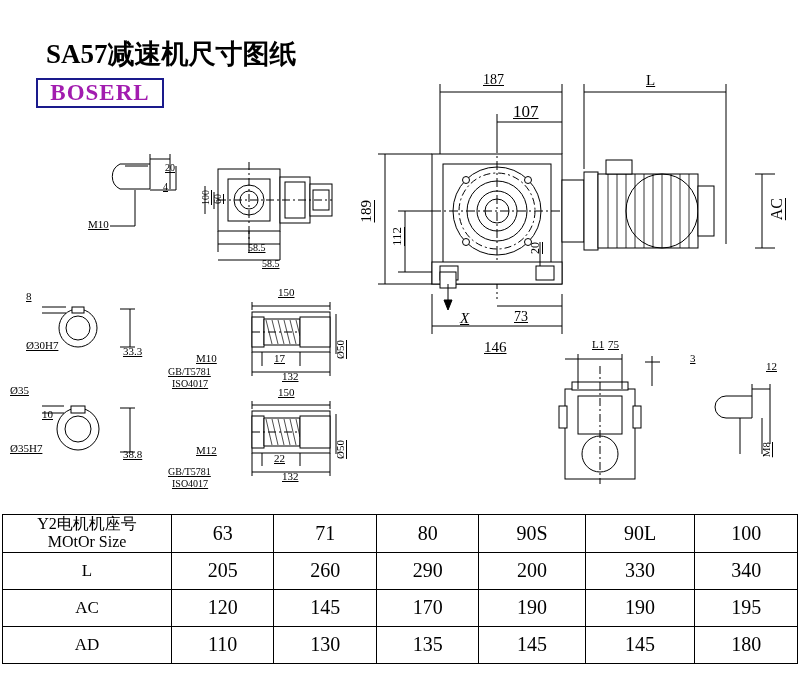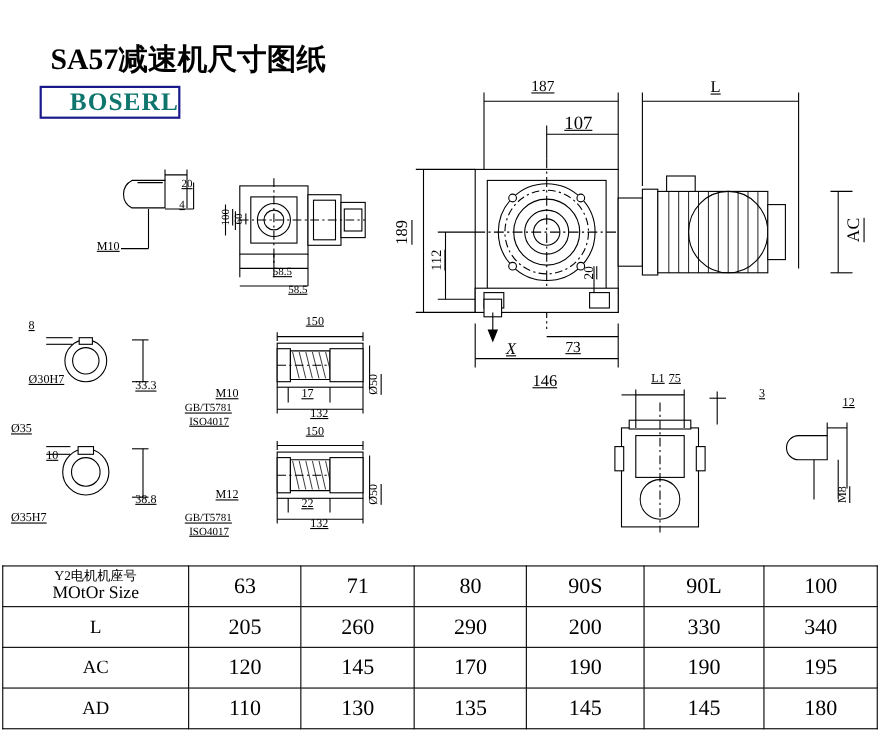--- a/index.html
+++ b/index.html
@@ -20,27 +20,27 @@
     font-size:27px;font-weight:bold;letter-spacing:0px;
     white-space:nowrap;
   }
   .logo-box{
     position:absolute;left:36px;top:64px;
     width:128px;height:30px;
     border:2px solid #1a1a8c;
     box-sizing:border-box;
   }
   .logo-text{
-    position:absolute;left:53px;top:65px;
+    position:absolute;left:40px;top:65px;
     width:120px;height:44px;
     line-height:28px;
     text-align:center;
     font-family:"Liberation Serif", serif;
     font-size:23px;font-weight:bold;
-    color:#0f766e;
+    color:#a21caf;
     letter-spacing:1px;
   }
 
   
   .lbl{position:absolute;font-size:13px;font-family:"Liberation Serif",serif;white-space:nowrap;text-decoration:underline;}
   .lbl.sm{font-size:11px;}
   .lbl.xs{font-size:10px;}
   .vert{writing-mode:vertical-rl;transform:rotate(180deg);}
 
   
@@ -54,21 +54,21 @@
     text-align:center;
     font-size:20px;
     height:36px;
     padding:0;
   }
   .table td.head{
     width:168px;
     font-size:17px;
     line-height:1.15;
   }
-  .table td.head .l1{font-size:12px;}
+  .table td.head .l1{font-size:16px;}
   .table td.head .l2{font-size:16px;}
   svg{display:block;}
 </style>
 </head>
 <body>
 
 <div class="page">
 
   <div class="title">SA57减速机尺寸图纸</div>
   <div class="logo-box"></div>
@@ -286,21 +286,21 @@
   <div class="lbl xs vert" style="left:200px;top:176px;">100</div>
   <div class="lbl xs vert" style="left:212px;top:180px;">60</div>
   <div class="lbl xs" style="left:248px;top:228px;">58.5</div>
   <div class="lbl xs" style="left:262px;top:244px;">58.5</div>
 
   <div class="lbl sm" style="left:26px;top:276px;">8</div>
   <div class="lbl sm" style="left:10px;top:325px;padding-left:16px;">Ø30H7</div>
   <div class="lbl sm" style="left:123px;top:331px;">33.3</div>
   <div class="lbl sm" style="left:10px;top:370px;">Ø35</div>
   <div class="lbl sm" style="left:42px;top:394px;">10</div>
-  <div class="lbl sm" style="left:10px;top:451px;text-align:right;">Ø35H7</div>
+  <div class="lbl sm" style="left:10px;top:428px;text-align:right;">Ø35H7</div>
   <div class="lbl sm" style="left:123px;top:434px;">38.8</div>
 
   <div class="lbl sm" style="left:278px;top:272px;">150</div>
   <div class="lbl sm" style="left:196px;top:338px;">M10</div>
   <div class="lbl xs" style="left:168px;top:352px;">GB/T5781</div>
   <div class="lbl xs" style="left:172px;top:364px;">ISO4017</div>
   <div class="lbl sm" style="left:274px;top:338px;">17</div>
   <div class="lbl sm" style="left:282px;top:356px;">132</div>
   <div class="lbl sm vert" style="left:334px;top:326px;">Ø50</div>
 

